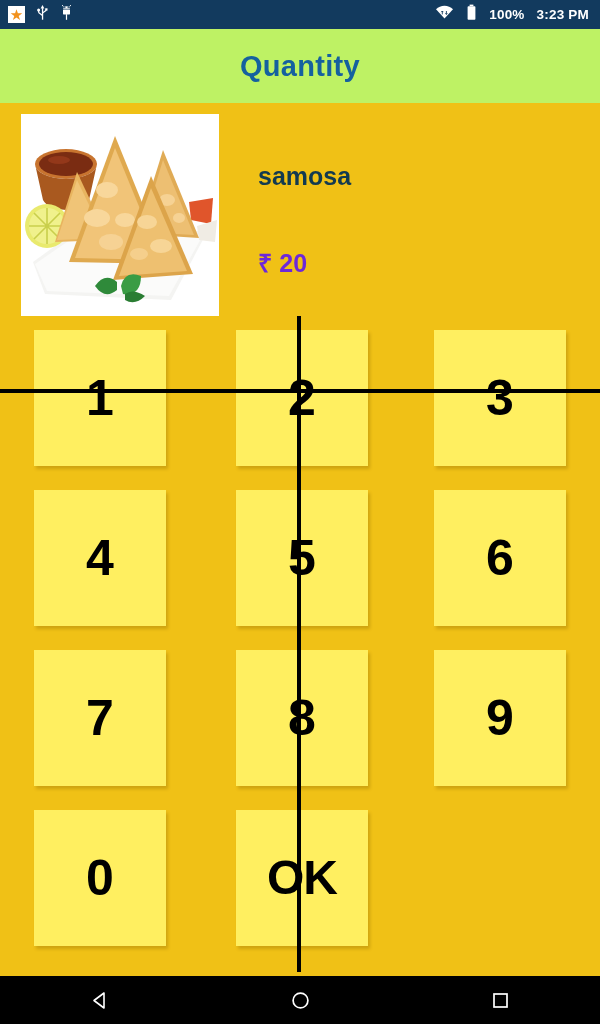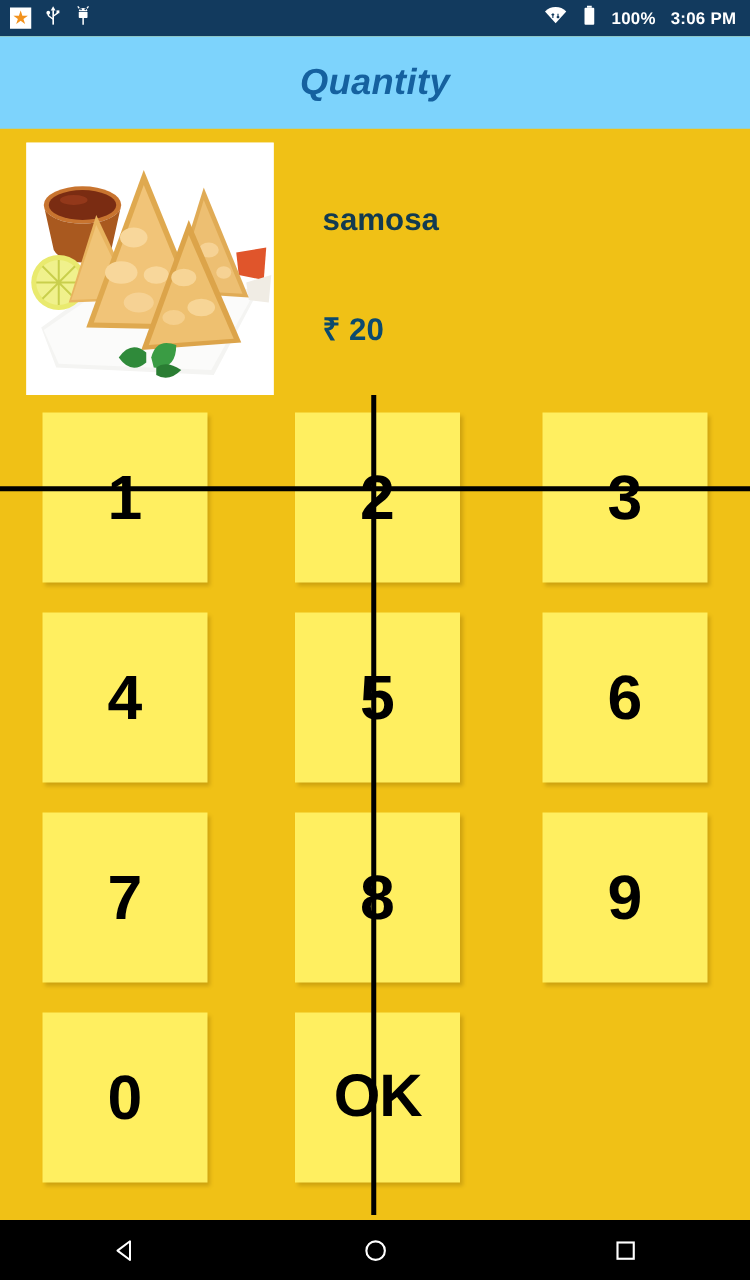--- a/index.html
+++ b/index.html
@@ -32,43 +32,43 @@
   .sb-ic { display: block; }
   .sb-text {
     color: #ffffff; font-size: 13.5px; font-weight: bold;
     letter-spacing: 0.2px; white-space: nowrap;
   }
 
   
   #titlebar {
     position: absolute; left: 0; top: 29px;
     width: 600px; height: 74px;
-    background: #7dd3fc;
-    display: flex; align-items: center; justify-content: center; font-style: italic;
+    background: #bef264;
+    display: flex; align-items: center; justify-content: center;
   }
   #title-text {
     color: #15619f; font-size: 29px; font-weight: bold;
     letter-spacing: 0.3px;
   }
 
   
   #product { position: absolute; left: 0; top: 103px; width: 512px; height: 213px; }
   #product-image {
     position: absolute; left: 21px; top: 11px;
     width: 198px; height: 202px;
     background: #ffffff; overflow: hidden;
   }
   #product-image svg { display: block; }
   #product-name {
     position: absolute; left: 258px; top: 59px;
     color: #123a50; font-size: 25px; font-weight: bold;
   }
   #product-price {
     position: absolute; left: 258px; top: 142px;
-    color: #0c4a6e; font-size: 25px; font-weight: bold;
+    color: #6d28d9; font-size: 25px; font-weight: bold;
   }
 
   
   #keypad {
     position: absolute; left: 0; top: 316px;
     width: 600px; height: 656px;
   }
   .key-row { position: absolute; left: 0; width: 600px; height: 136px; }
   .key {
     position: absolute; top: 14px;
@@ -140,21 +140,21 @@
           <path d="M11.4 9.4 L11.4 6.0 M11.4 9.4 L10.4 8.3 M11.4 9.4 L12.4 8.3" stroke="#123a5e" stroke-width="0.9" fill="none"></path>
         </svg>
       </span>
       <span class="sb-ic">
         <svg width="11" height="17" viewBox="0 0 11 17">
           <rect x="3.6" y="0.6" width="3.8" height="1.6" fill="#ffffff"></rect>
           <rect x="1.6" y="2.2" width="7.8" height="13.6" rx="0.8" fill="#ffffff"></rect>
         </svg>
       </span>
       <span class="sb-text">100%</span>
-      <span class="sb-text">3:06 PM</span>
+      <span class="sb-text">3:23 PM</span>
     </div>
   </div>
 
   <div id="titlebar">
     <span id="title-text">Quantity</span>
   </div>
 
   <div id="product">
     <div id="product-image">
       <svg width="198" height="202" viewBox="0 0 198 202">

